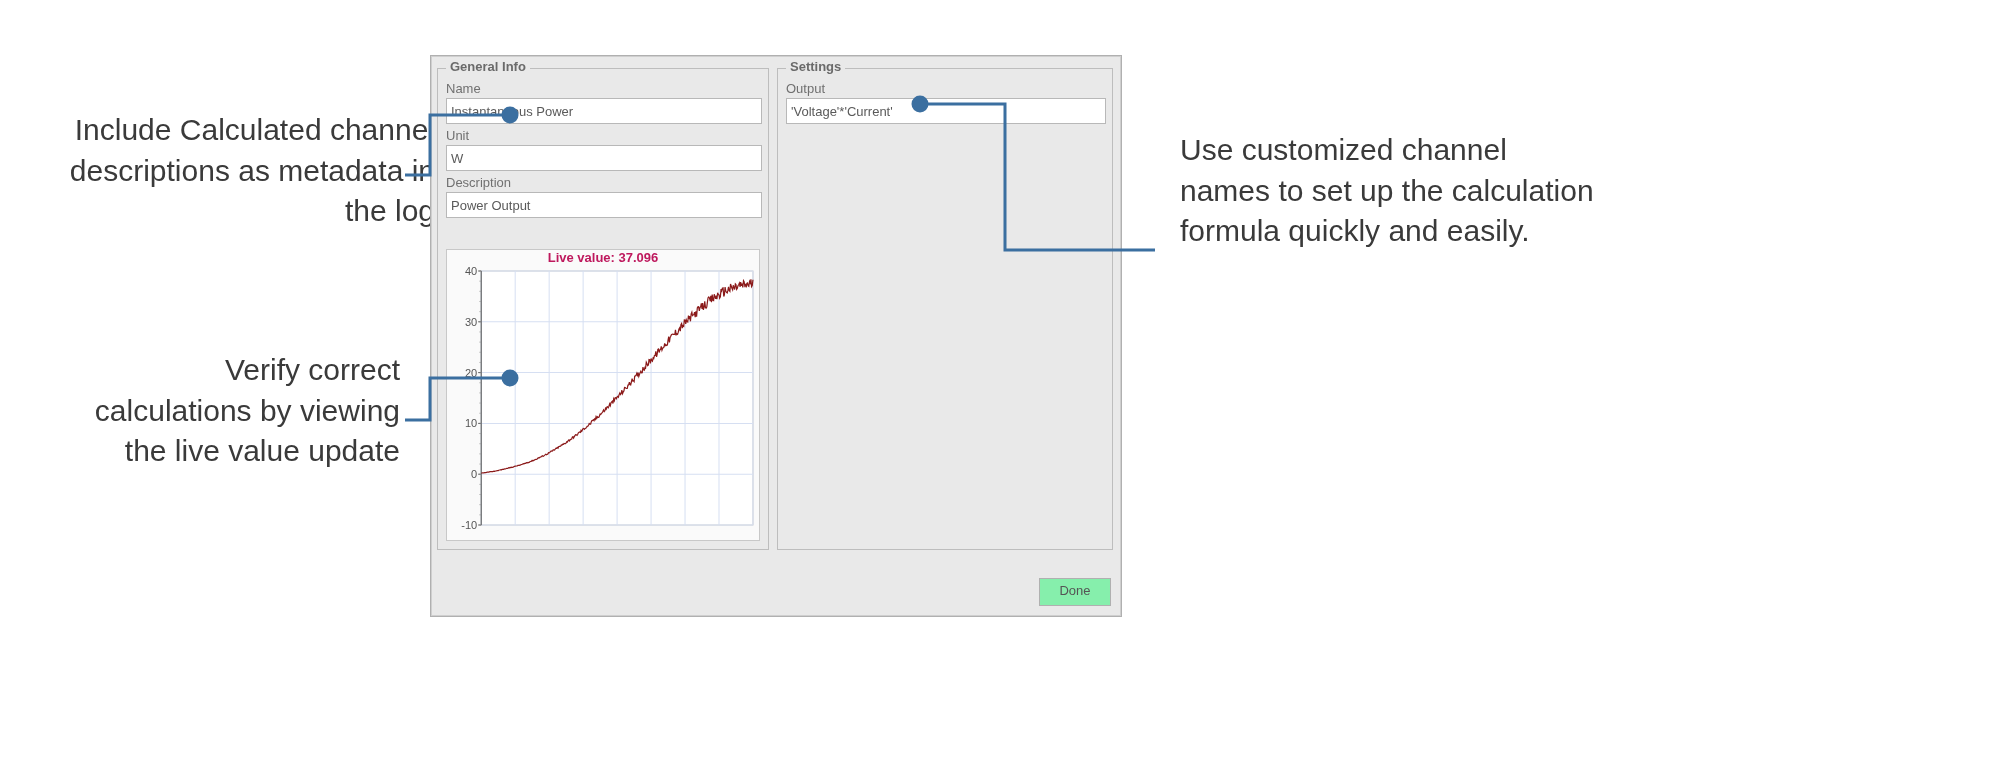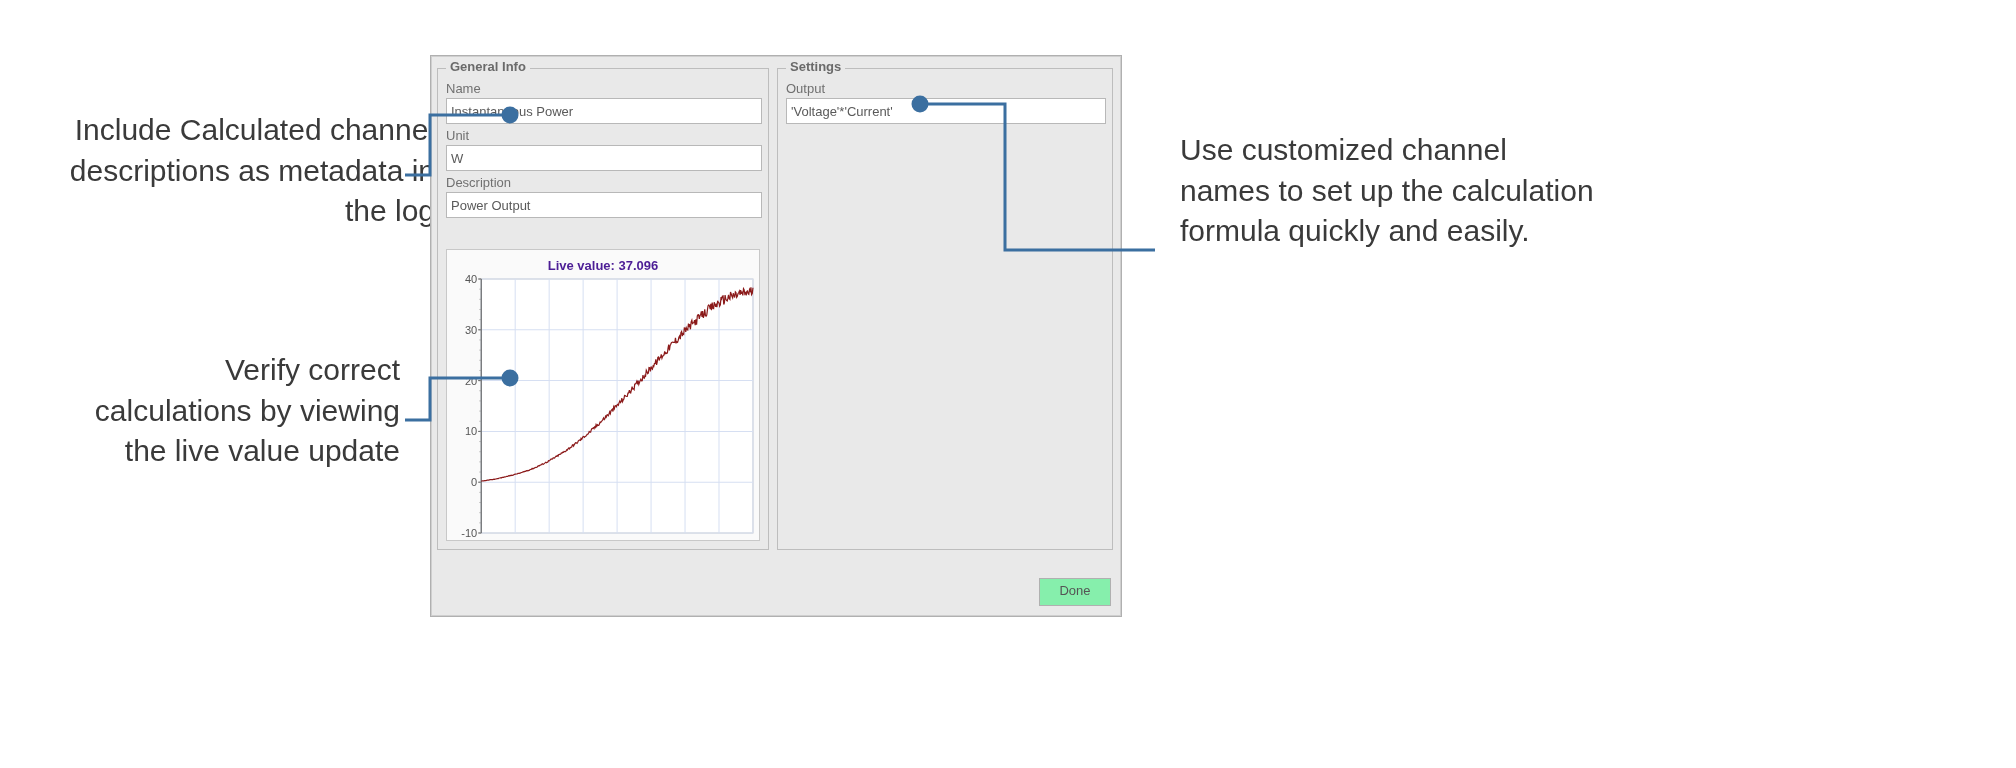--- a/index.html
+++ b/index.html
@@ -75,22 +75,22 @@
   .chart-wrap {
     position: absolute;
     left: 8px; right: 8px; bottom: 8px; top: 180px;
     border: 1px solid #c8c8c8;
     background: #fafafa;
   }
   .chart-title {
     text-align: center;
     font-size: 13px;
     font-weight: 600;
-    color: #4c1d95;
-    padding-top: 8px;
+    color: #be185d;
+    padding-top: 0;
   }
 
   .done-btn {
     position: absolute;
     right: 10px;
     bottom: 10px;
     width: 70px;
     height: 26px;
     background: #86efac;
     border: 1px solid #b0b0b0;

